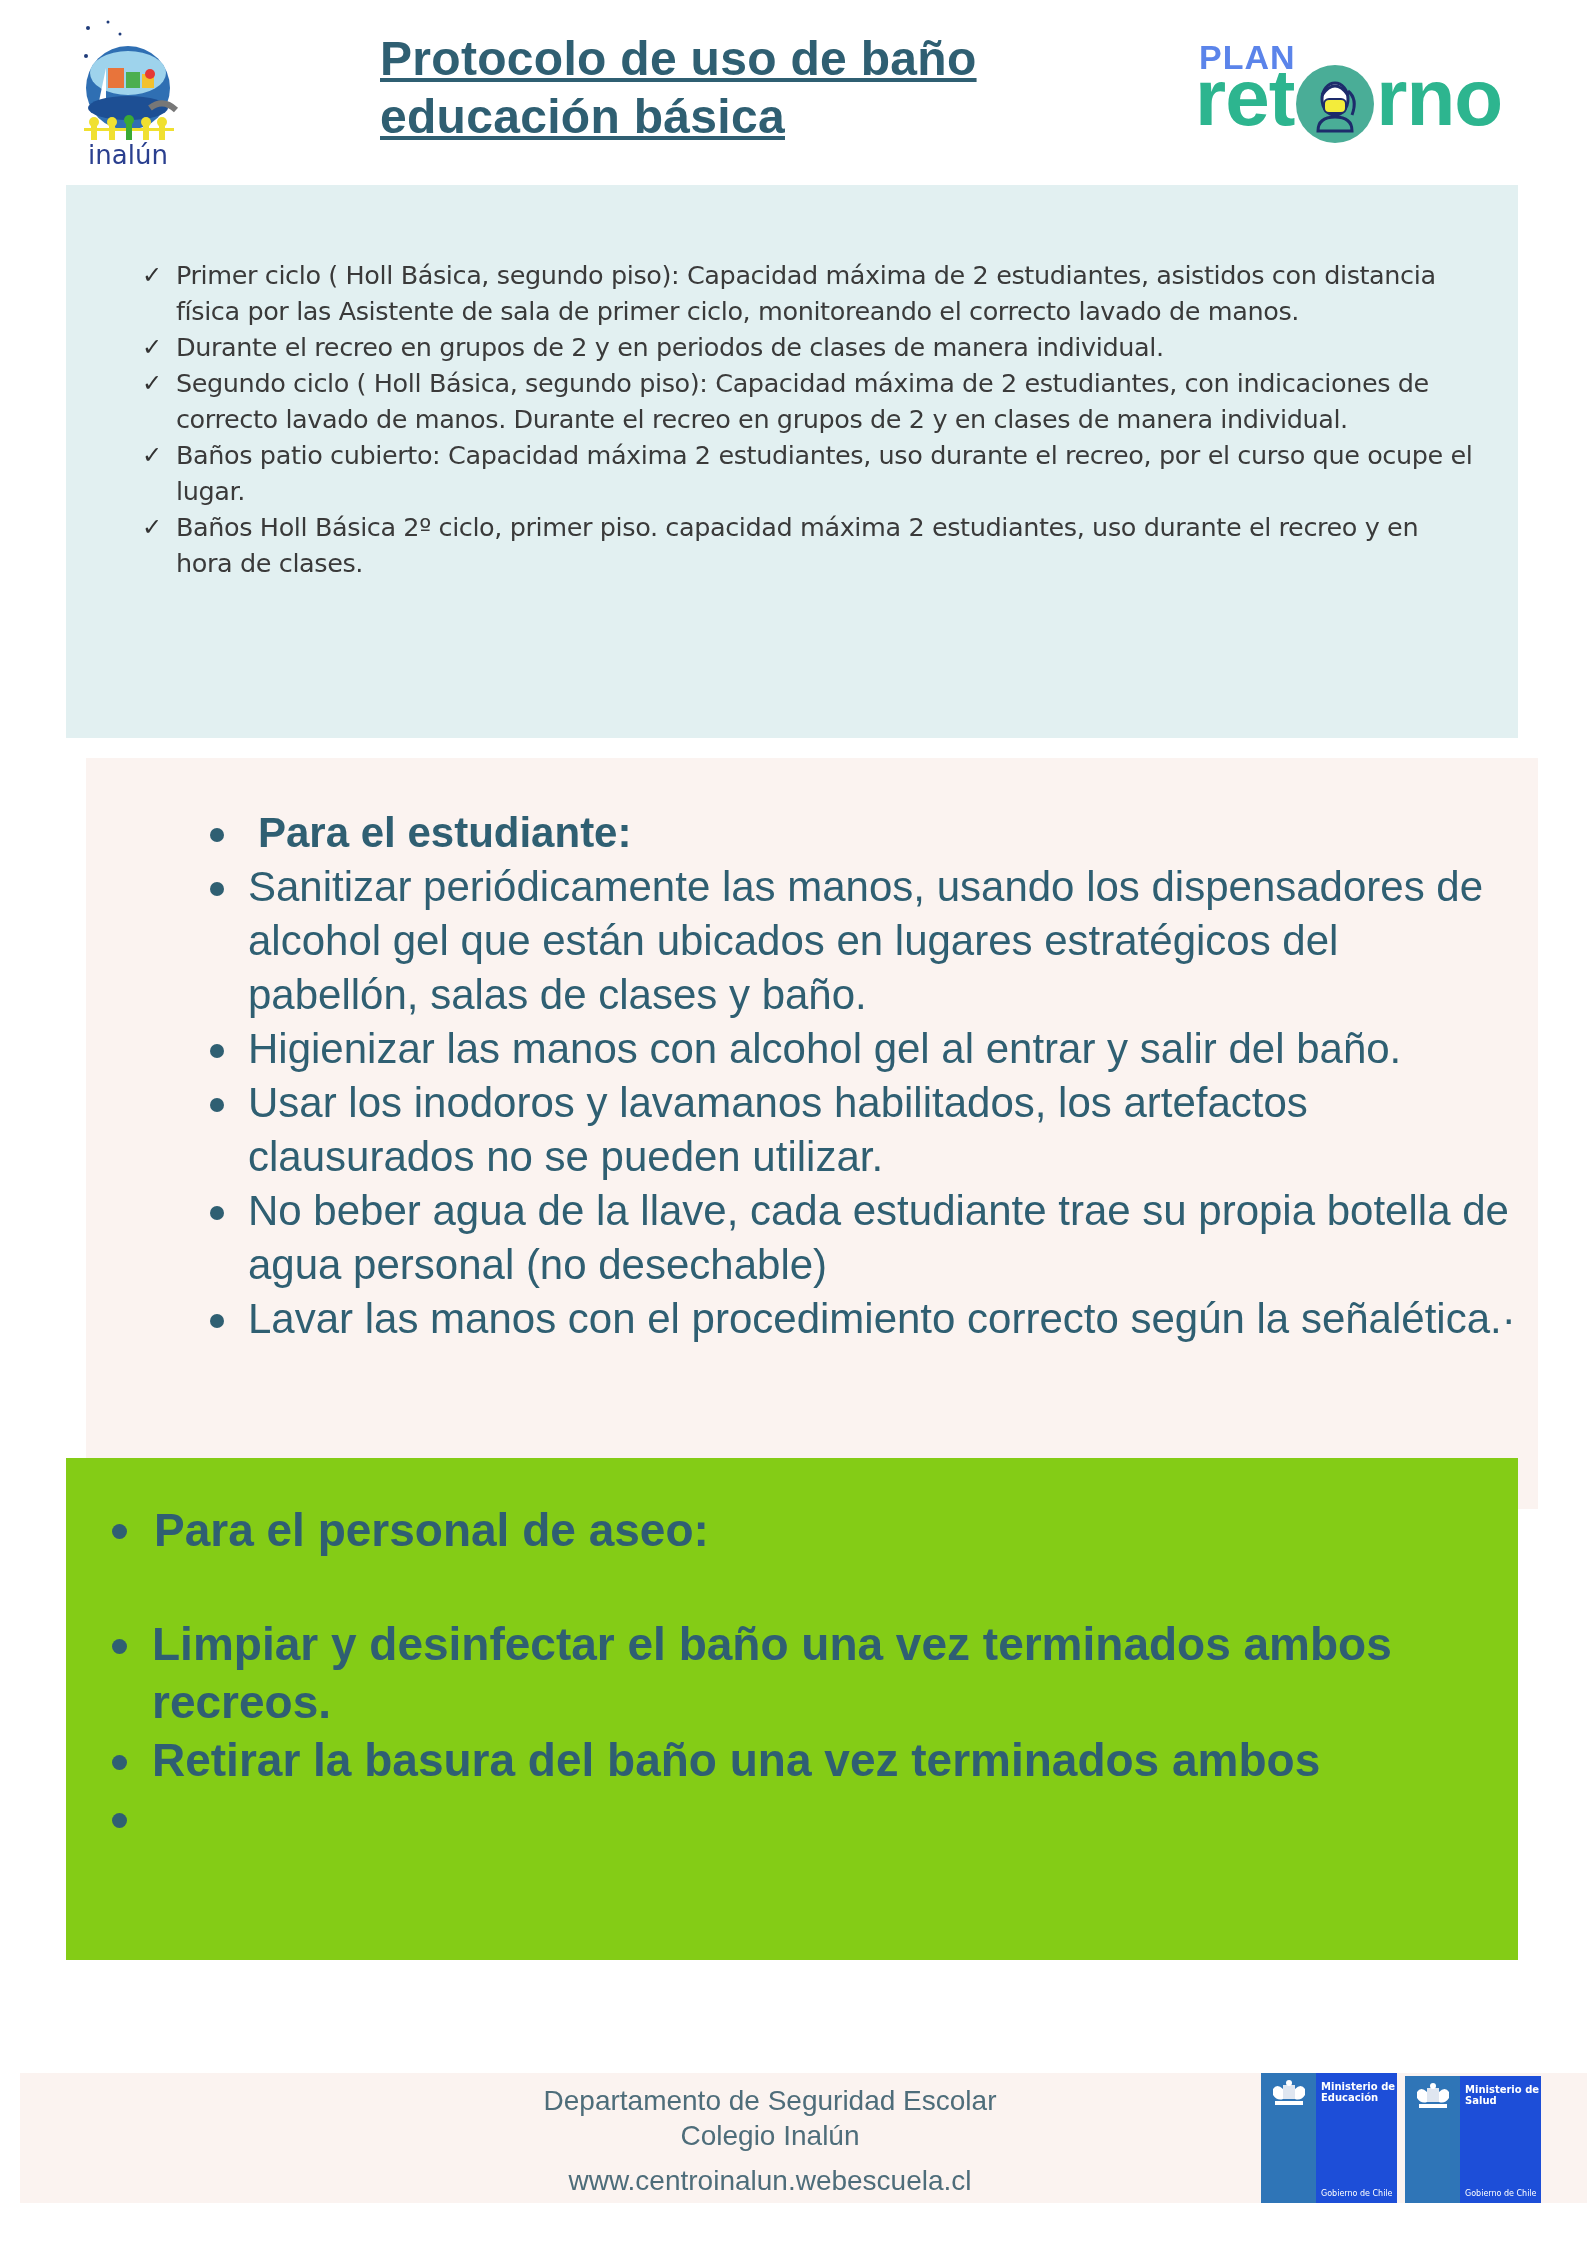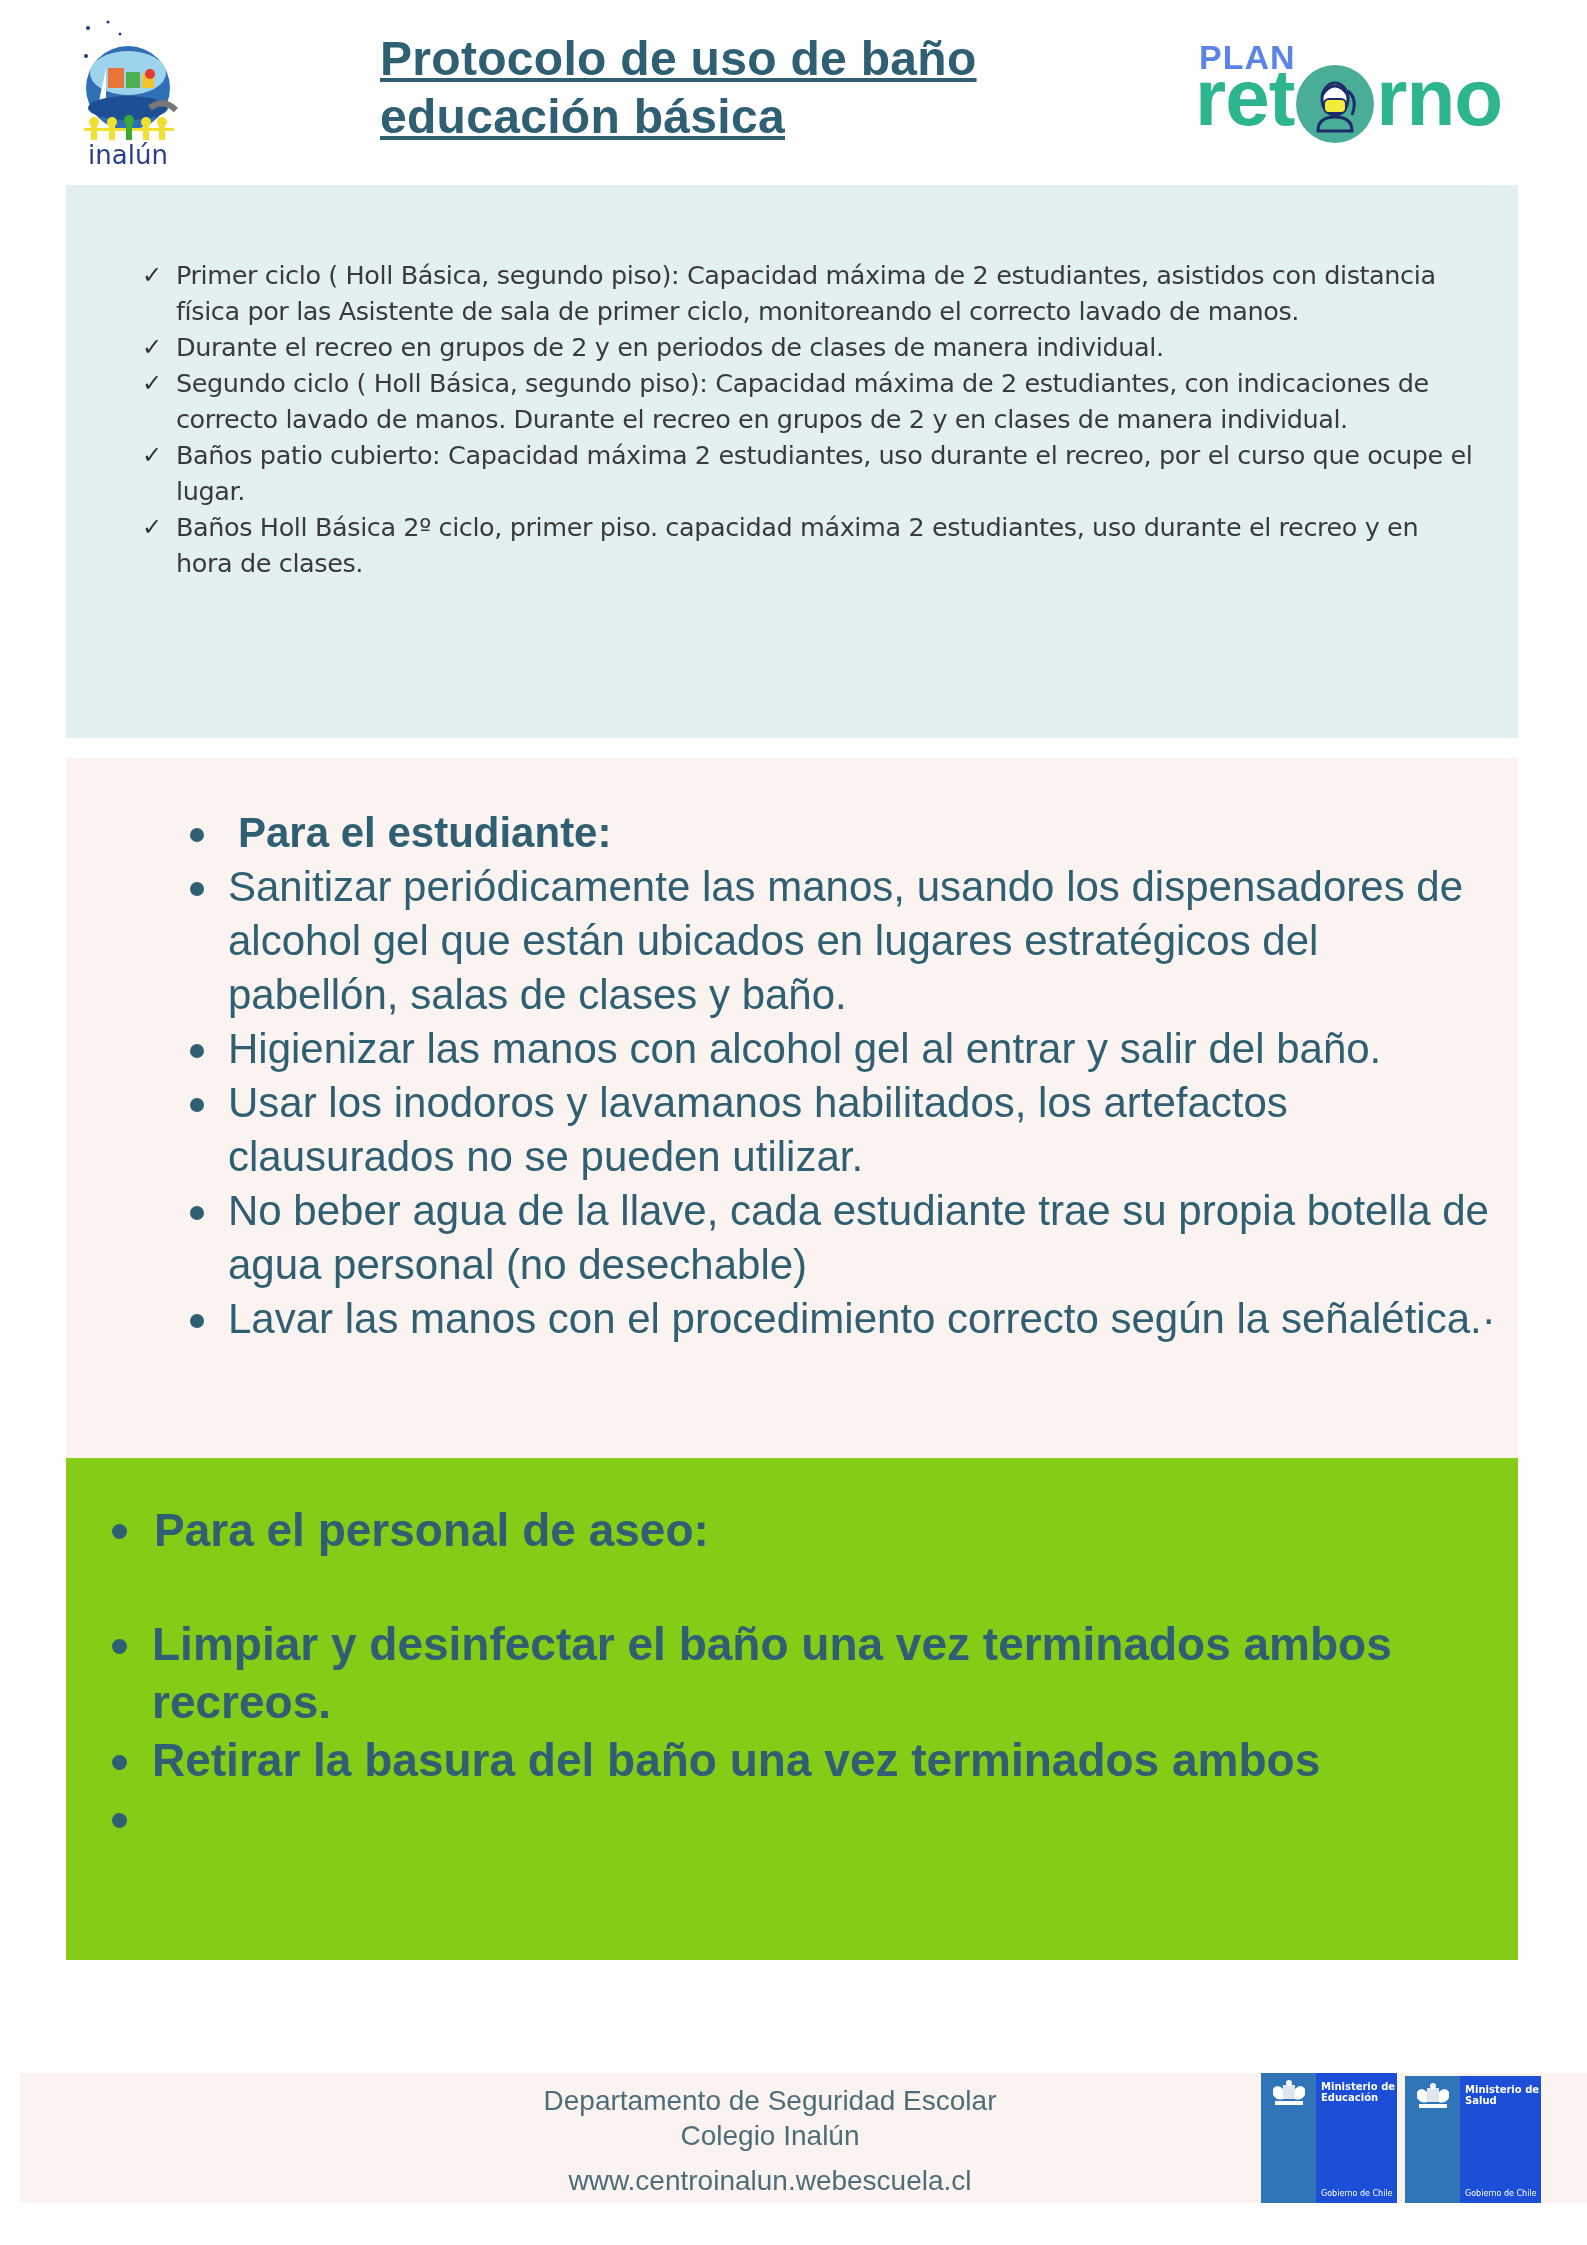--- a/index.html
+++ b/index.html
@@ -9,21 +9,21 @@
     .logo-inalun { position: absolute; left: 58px; top: 18px; width: 140px; height: 150px; }
     .page-title { position: absolute; left: 380px; top: 30px; width: 730px; font-weight: bold; font-size: 48px; line-height: 58px; color: #2f5f72; margin: 0; letter-spacing: 0.3px; text-decoration: underline; }
     .logo-plan { position: absolute; left: 1195px; top: 30px; width: 340px; height: 115px; }
     .plan-word { position: absolute; left: 4px; top: 8px; font-weight: bold; font-size: 34px; color: #5b84ea; letter-spacing: 1px; }
     .retorno-word { position: absolute; left: 0; top: 22px; font-weight: bold; font-size: 80px; color: #2db58f; letter-spacing: -1px; display: flex; align-items: center; }
     .retorno-word .circle { display: inline-block; width: 78px; height: 78px; border-radius: 50%; background: #4aad97; margin: 0 2px; position: relative; top: 6px; }
 
     
     .panel { position: absolute; left: 66px; width: 1452px; }
     .panel-1 { top: 185px; height: 553px; background: #e2f0f1; }
-    .panel-2 { top: 758px; height: 751px; background: #fbf3f0; }
+    .panel-2 { top: 758px; height: 751px; background: #fbf3f0; margin-left: 20px; }
     .panel-3 { top: 1458px; height: 502px; background: #84cc16; }
 
     
     .checklist { position: absolute; left: 76px; top: 72px; width: 1340px; margin: 0; padding: 0; list-style: none; font-family: "DejaVu Sans", sans-serif; font-size: 25.5px; line-height: 36px; color: #3a3a3a; letter-spacing: -0.4px; }
     .checklist li { position: relative; padding-left: 34px; }
     .checklist .check { position: absolute; left: 0; top: 0; font-size: 24px; color: #333; }
 
     
     .bullets { position: absolute; margin: 0; padding: 0; list-style: none; }
     .bullets li { position: relative; }

